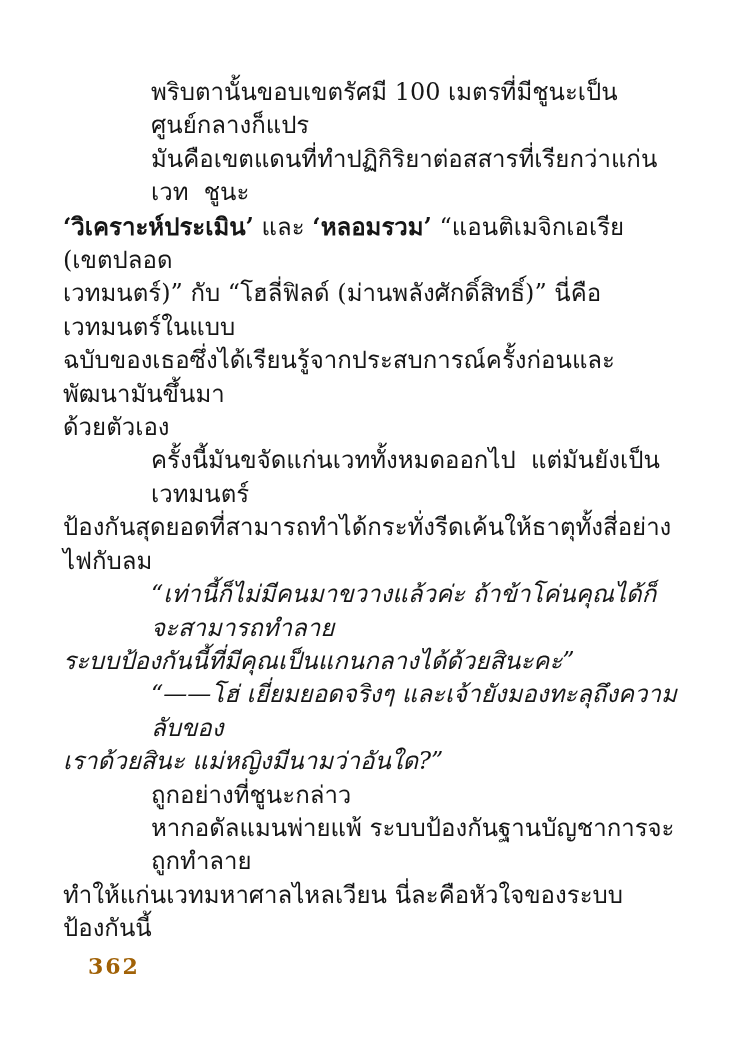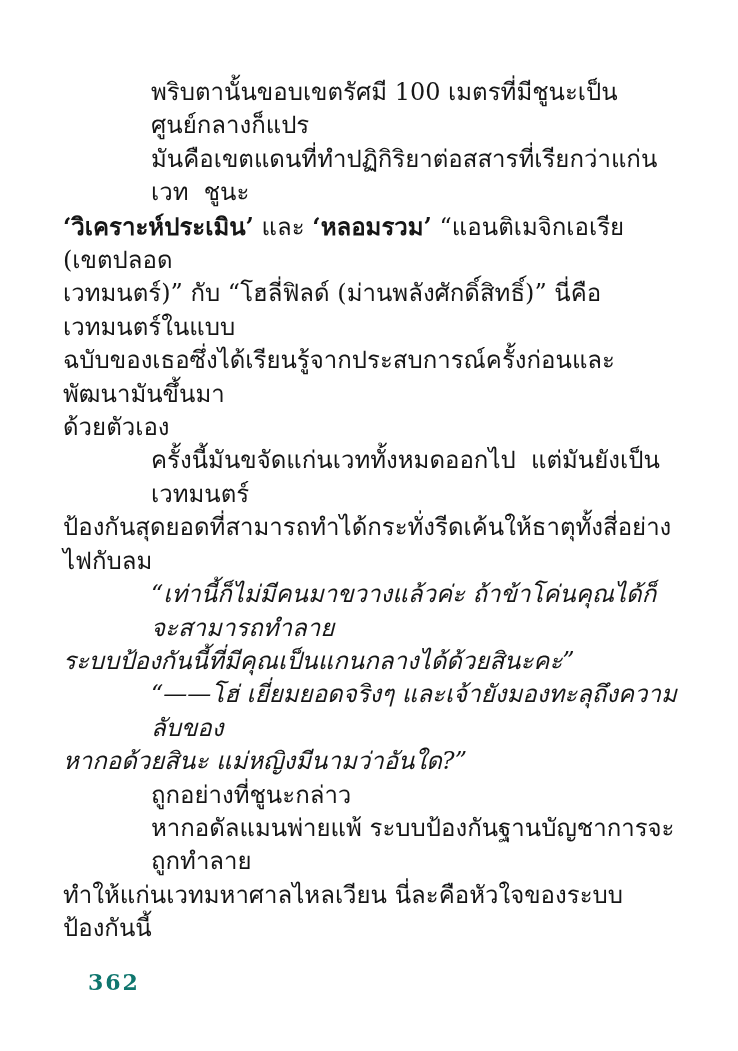--- a/index.html
+++ b/index.html
@@ -39,39 +39,38 @@
     font-weight: 700;
   }
   .page-number {
     position: absolute;
     left: 88px;
     top: 953px;
     font-size: 22px;
     font-weight: 600;
     letter-spacing: 2px;
     font-family: "DejaVu Serif", "Liberation Serif", serif;
-    color: #0f766e;
-    margin-top: 16px;
+    color: #a16207;
   }
 </style>
 </head>
 <body>
 
 <div class="page">
   <div class="text-block">
       <div class="line indent"><span class="run-normal">พริบตานั้นขอบเขตรัศมี 100 เมตรที่มีชูนะเป็นศูนย์กลางก็แปร</span></div>
       <div class="line indent"><span class="run-normal">มันคือเขตแดนที่ทำปฏิกิริยาต่อสสารที่เรียกว่าแก่นเวท  ชูนะ</span></div>
       <div class="line"><span class="run-bold">‘วิเคราะห์ประเมิน’</span><span class="run-normal"> และ </span><span class="run-bold">‘หลอมรวม’</span><span class="run-normal"> “แอนติเมจิกเอเรีย (เขตปลอด</span></div>
       <div class="line"><span class="run-normal">เวทมนตร์)” กับ “โฮลี่ฟิลด์ (ม่านพลังศักดิ์สิทธิ์)” นี่คือเวทมนตร์ในแบบ</span></div>
       <div class="line"><span class="run-normal">ฉบับของเธอซึ่งได้เรียนรู้จากประสบการณ์ครั้งก่อนและพัฒนามันขึ้นมา</span></div>
       <div class="line"><span class="run-normal">ด้วยตัวเอง</span></div>
       <div class="line indent"><span class="run-normal">ครั้งนี้มันขจัดแก่นเวททั้งหมดออกไป  แต่มันยังเป็นเวทมนตร์</span></div>
       <div class="line"><span class="run-normal">ป้องกันสุดยอดที่สามารถทำได้กระทั่งรีดเค้นให้ธาตุทั้งสี่อย่างไฟกับลม</span></div>
       <div class="line indent italic"><span class="run-normal">“เท่านี้ก็ไม่มีคนมาขวางแล้วค่ะ ถ้าข้าโค่นคุณได้ก็จะสามารถทำลาย</span></div>
       <div class="line italic"><span class="run-normal">ระบบป้องกันนี้ที่มีคุณเป็นแกนกลางได้ด้วยสินะคะ”</span></div>
       <div class="line indent italic"><span class="run-normal">“——โฮ่ เยี่ยมยอดจริงๆ และเจ้ายังมองทะลุถึงความลับของ</span></div>
-      <div class="line italic"><span class="run-normal">หากอด้วยสินะ แม่หญิงมีนามว่าอันใด?”</span></div>
+      <div class="line italic"><span class="run-normal">เราด้วยสินะ แม่หญิงมีนามว่าอันใด?”</span></div>
       <div class="line indent"><span class="run-normal">ถูกอย่างที่ชูนะกล่าว</span></div>
       <div class="line indent"><span class="run-normal">หากอดัลแมนพ่ายแพ้ ระบบป้องกันฐานบัญชาการจะถูกทำลาย</span></div>
       <div class="line"><span class="run-normal">ทำให้แก่นเวทมหาศาลไหลเวียน นี่ละคือหัวใจของระบบป้องกันนี้</span></div>
     </div>
   <div class="page-number">362</div>
 </div>
 
 </body></html>

